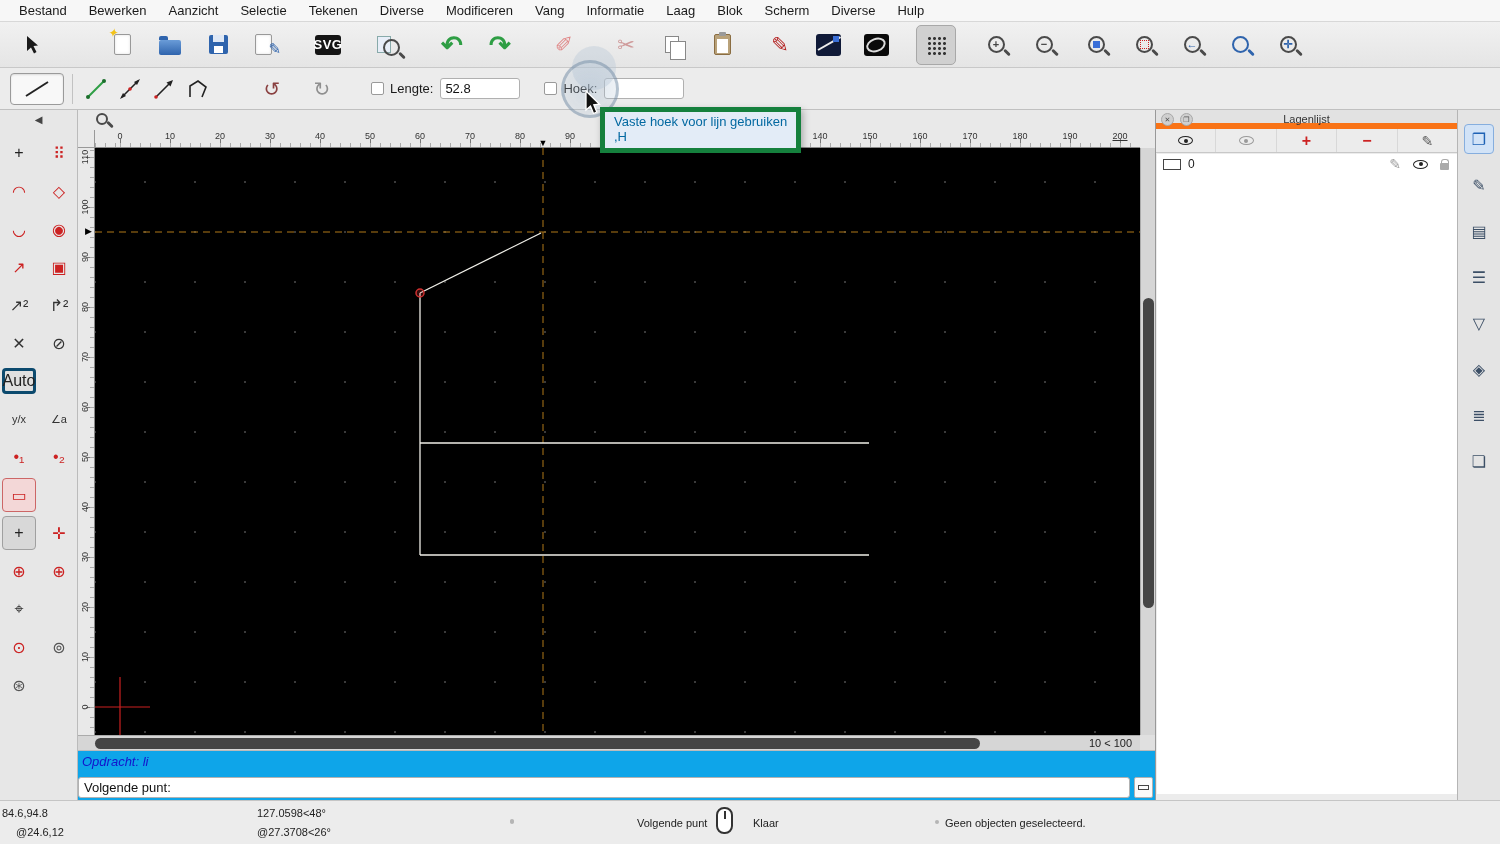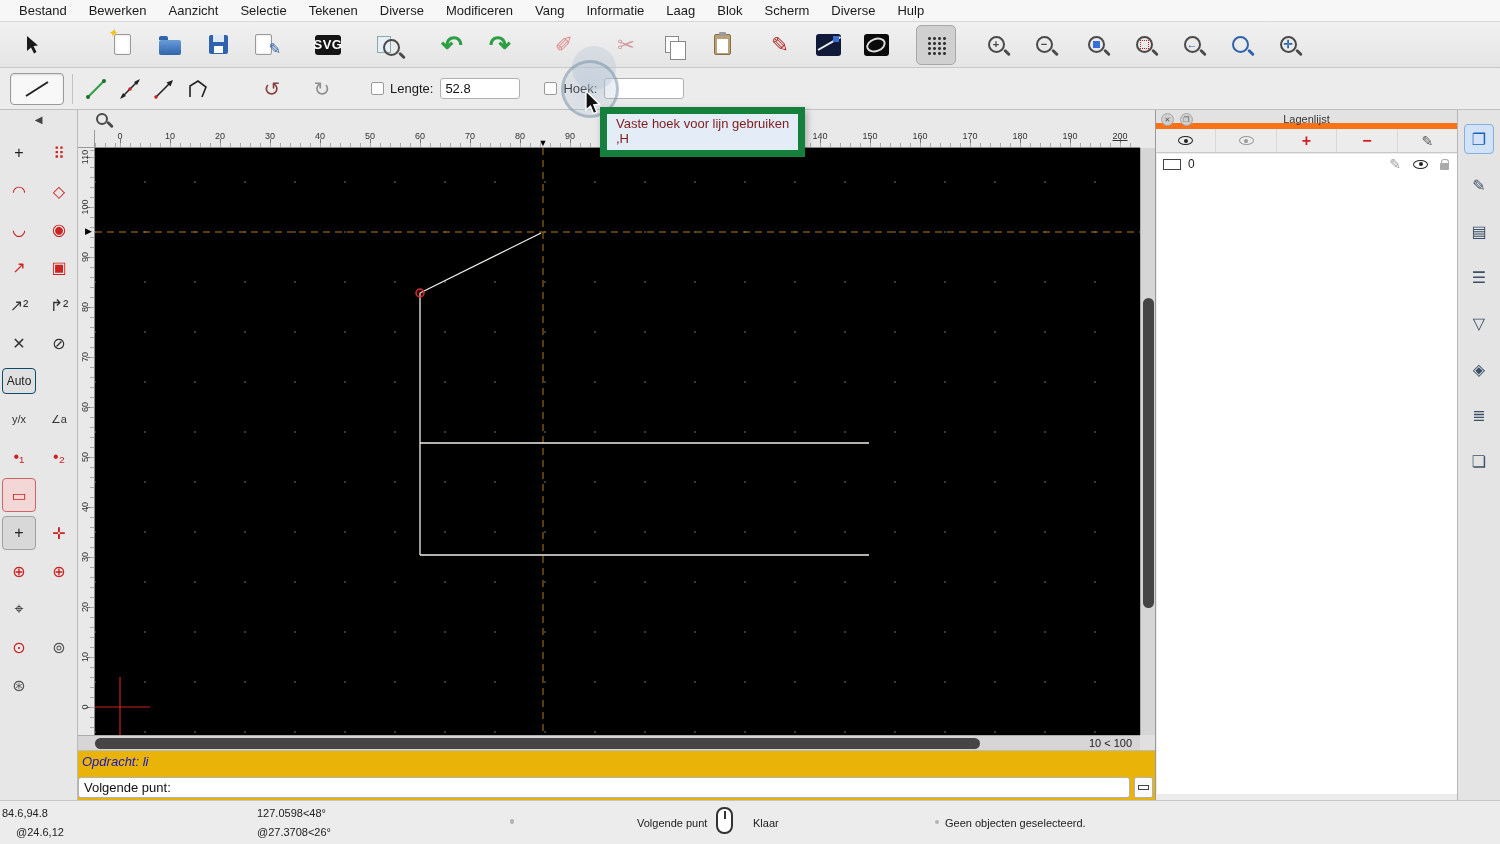--- a/index.html
+++ b/index.html
@@ -61,32 +61,32 @@
   .stool{width:30px;height:30px;display:flex;align-items:center;justify-content:center;margin-right:4px;border-radius:4px}
   .g-seg-undo{font-size:20px;color:#8a4040}
   .g-seg-redo{font-size:20px;color:#8f8f8f}
   .cbx{width:13px;height:13px;background:#fff;border:1px solid #9a9a9a;border-radius:2px;display:inline-block;margin-right:6px;flex:none}
   .opt-label{margin-right:7px}
   .opt-input{width:80px;height:21px;border:1px solid #b0b0b0;border-radius:3px;background:#fff;font-size:13px;padding:0 4px;font-family:"Liberation Sans",sans-serif;color:#111}
 
   
   .ring-lg{position:absolute;left:561px;top:60px;width:58px;height:58px;border-radius:50%;border:3px solid rgba(110,135,160,.45);background:radial-gradient(circle,rgba(170,190,210,.38),rgba(170,190,210,.14));z-index:55;pointer-events:none}
   .ring-sm{position:absolute;left:572px;top:24px;width:44px;height:44px;border-radius:50%;background:rgba(185,200,215,.40);z-index:5;pointer-events:none}
-  .tooltip{position:absolute;left:600px;top:107px;background:#e3ecf7;border:7px solid #15803d;box-shadow:2px 3px 7px rgba(0,0,0,.28);padding:2px 9px 4px 9px;font-size:13px;color:#7f1d1d;z-index:60;white-space:nowrap}
+  .tooltip{position:absolute;left:600px;top:107px;background:#e3ecf7;border:5px solid #15803d;box-shadow:2px 3px 7px rgba(0,0,0,.28);padding:2px 9px 4px 9px;font-size:13px;color:#0369a1;z-index:60;white-space:nowrap}
   .cursor-arrow{position:absolute;left:584px;top:90px;z-index:70;pointer-events:none}
 
   
   .palette{position:absolute;left:0;top:110px;width:78px;height:690px;background:#e7e7e7;border-right:1px solid #bbb}
   .collapse{width:70px;height:18px;margin:4px auto 2px auto;text-align:center;font-size:10px;color:#444}
   .pgrid{display:grid;grid-template-columns:34px 34px;gap:4px 6px;padding:2px 0 0 2px}
   .ptool{width:34px;height:34px;display:flex;align-items:center;justify-content:center;font-size:16px;border:1px solid transparent;border-radius:4px}
   .ptool.small{font-size:11px}
   .ptool.pressed{background:#d8d8d8;border-color:#a0a0a0}
   .ptool.sel{background:#f3d7d7;border-color:#c66}
-  .ptool.ptext{font-size:12px;background:#e0e0e0;border:1px solid #0c4a6e;height:26px;align-self:center;color:#222}
+  .ptool.ptext{font-size:16px;background:#e0e0e0;border:3px solid #0c4a6e;height:26px;align-self:center;color:#222}
 
   
   .cwrap{position:absolute;left:78px;top:110px;width:1077px;height:640px;background:#e9e9e9}
   .cmag{position:absolute;left:18px;top:3px}
   .cmag .mg{width:12px;height:12px;border-width:2px}
   .ruler-corner{position:absolute;left:0;top:20px;width:17px;height:18px;background:#e9e9e9;border-bottom:1px solid #999;border-right:1px solid #999}
   .hruler{position:absolute;left:17px;top:20px;width:1045px;height:18px;background:#e9e9e9;border-bottom:1px solid #888;overflow:hidden;
     background-image:repeating-linear-gradient(to right,#aaa 0 1px,transparent 1px 10px),repeating-linear-gradient(to right,#777 0 1px,transparent 1px 50px);
     background-size:100% 4px,100% 8px;background-position:25px 100%,25px 100%;background-repeat:repeat-x}
   .hrnum{position:absolute;top:1px;font-size:9px;color:#333;transform:translateX(-50%)}
@@ -100,21 +100,21 @@
     background-image:radial-gradient(circle,#3a3a3a 1px,transparent 1.5px);background-size:50px 50px;background-position:25px 9px;overflow:hidden}
   .canvas svg{position:absolute;left:0;top:0}
   .hscroll{position:absolute;left:0;top:625px;width:1062px;height:15px;background:#d6d6d6;border-top:1px solid #ababab}
   .hthumb{position:absolute;left:17px;top:2px;width:885px;height:11px;background:#454545;border-radius:6px}
   .scroll-label{position:absolute;right:8px;top:1px;font-size:11px;color:#222}
   .vscroll{position:absolute;left:1062px;top:38px;width:15px;height:587px;background:#d6d6d6;border-left:1px solid #ababab}
   .vthumb{position:absolute;left:2px;top:150px;width:11px;height:310px;background:#454545;border-radius:6px}
   .scroll-corner{position:absolute;left:1062px;top:625px;width:15px;height:15px;background:#e0e0e0}
 
   
-  .cmd{position:absolute;left:78px;top:750px;width:1077px;height:50px;background:#eab308;border-top:1px solid #bbb}
+  .cmd{position:absolute;left:78px;top:750px;width:1077px;height:50px;background:#0ea5e9;border-top:1px solid #bbb}
   .cmd-history{position:absolute;left:4px;top:3px;font-size:13px;color:#1414cc;font-style:italic}
   .cmd-input{position:absolute;left:0px;top:26px;width:1052px;height:21px;background:#fff;border:1px solid #b2b2b2;border-radius:3px;display:flex;align-items:center;padding-left:5px;font-size:13px;color:#111}
   .cmd-dock-btn{position:absolute;left:1056px;top:26px;width:19px;height:21px;background:#fafafa;border:1px solid #b2b2b2;border-radius:2px;display:flex;align-items:center;justify-content:center}
   .cmd-dock-btn i{width:11px;height:5px;border:1.5px solid #444;display:block}
 
   
   .status{position:absolute;left:0;top:800px;width:1500px;height:44px;background:#ececec;border-top:1px solid #c5c5c5;font-size:11px;color:#222}
   .st{position:absolute;white-space:nowrap}
   .sep-dot{position:absolute;width:4px;height:4px;border-radius:50%;background:#b5b5b5}
   .mouse{position:absolute;left:716px;top:807px;width:17px;height:27px;border:2px solid #333;border-radius:8px;background:#fff}

